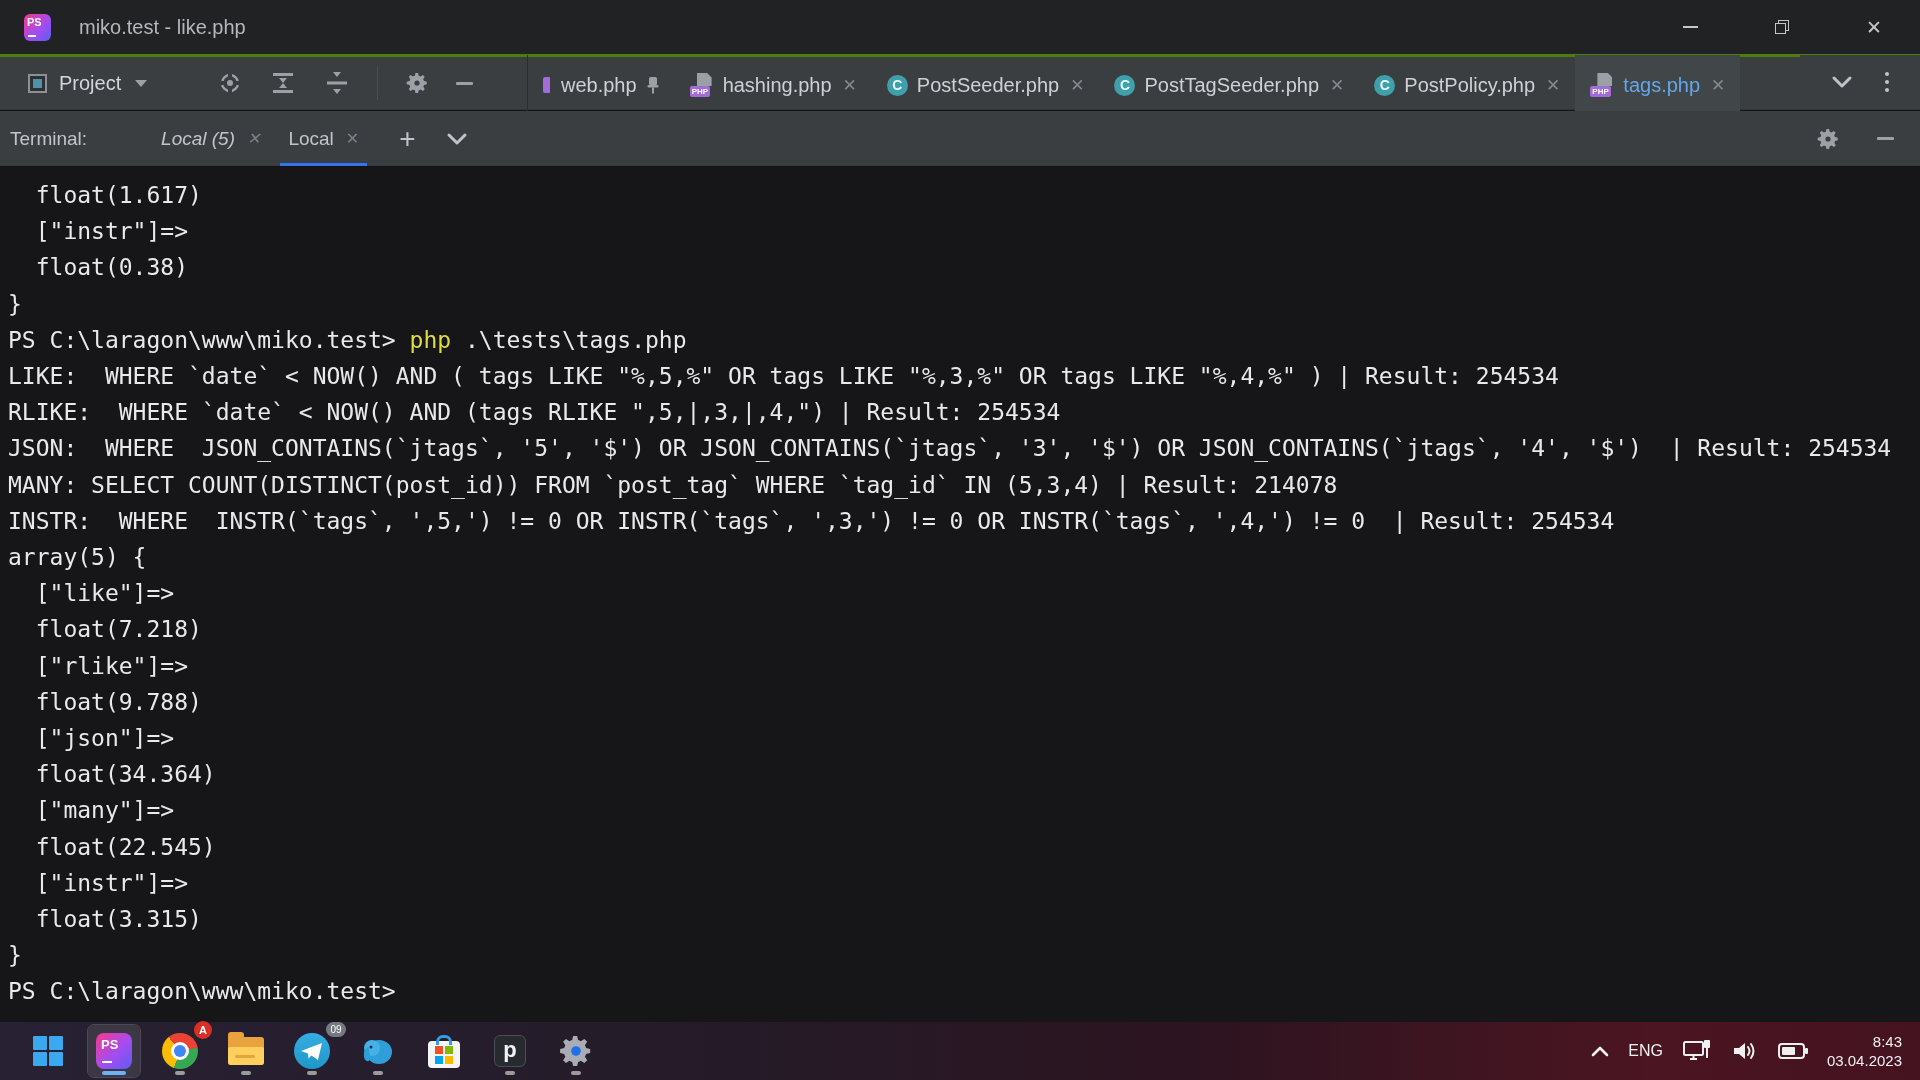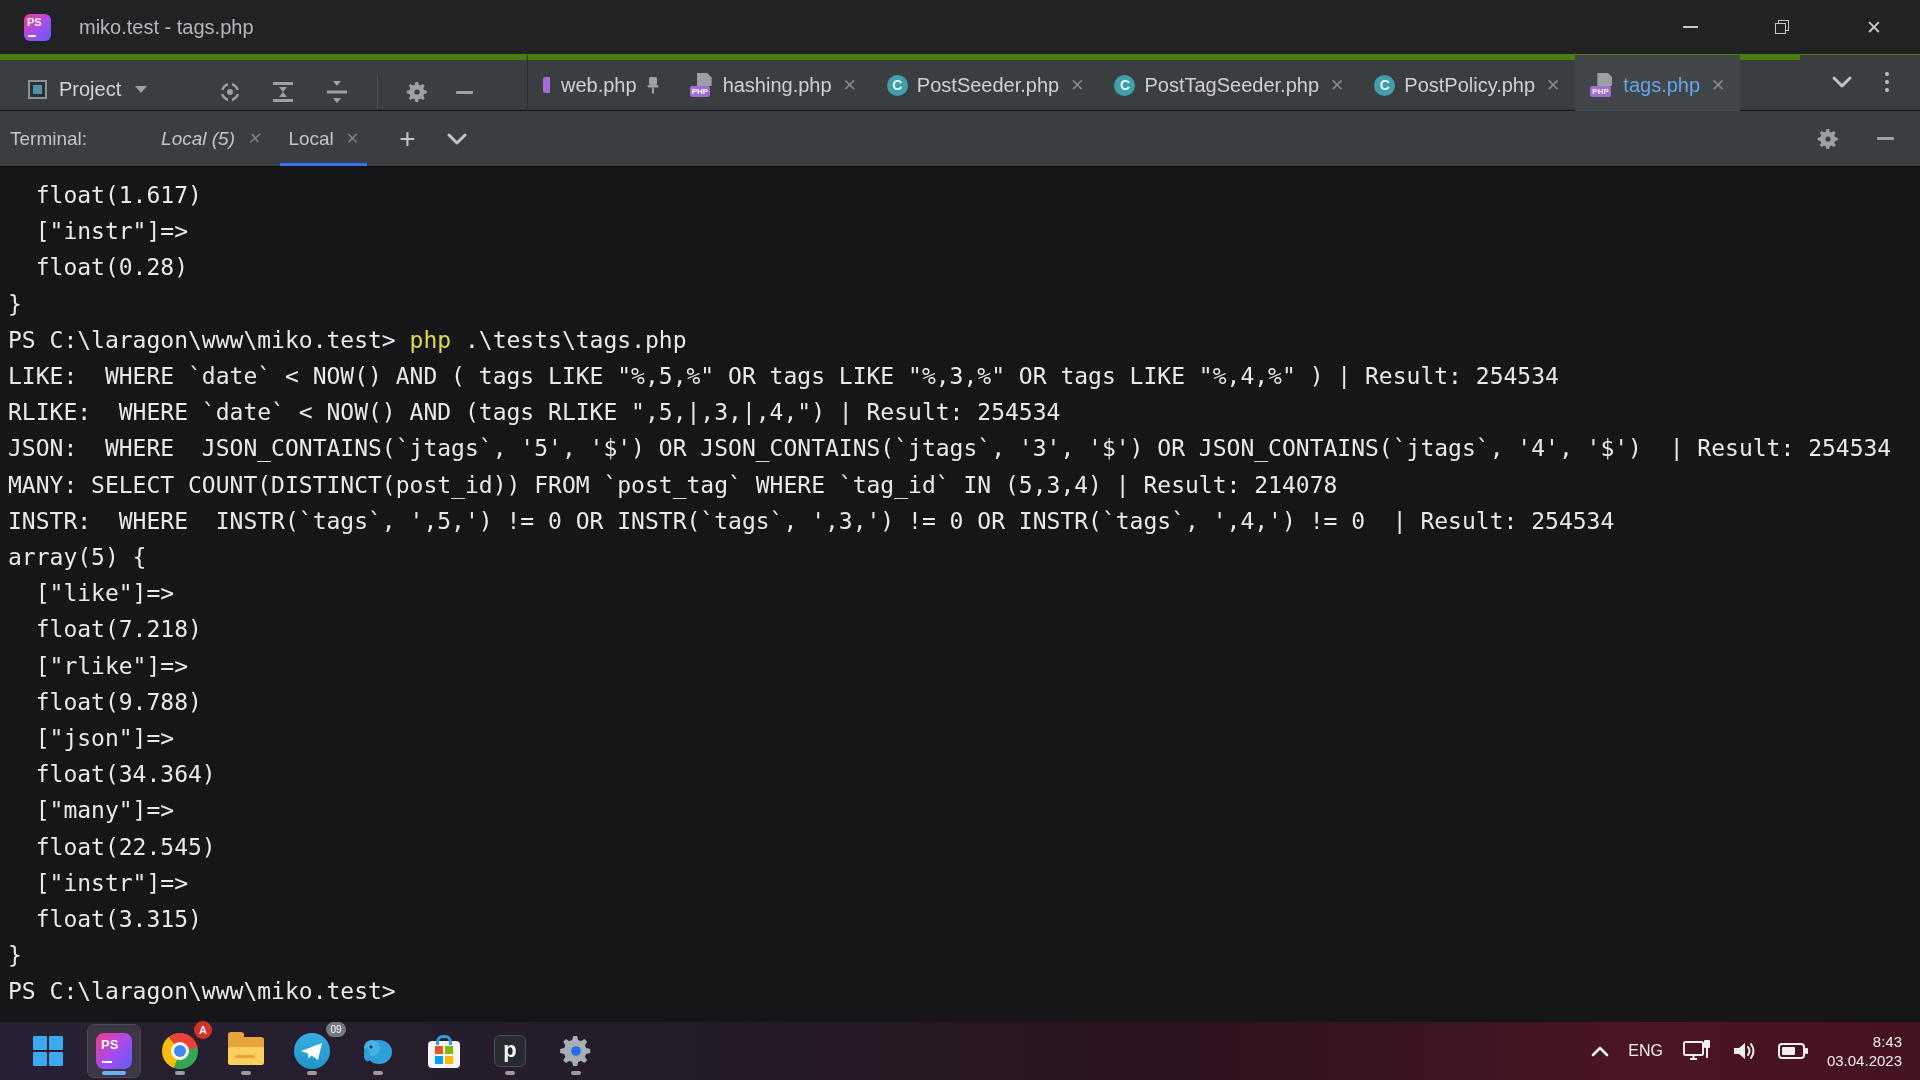--- a/index.html
+++ b/index.html
@@ -18,21 +18,21 @@
   .win-title { margin-left:28px; color:#b4b7bc; font-size:20px; }
   .win-controls { position:absolute; right:0; top:0; height:54px; display:flex; }
   .wc { width:92px; height:54px; display:flex; align-items:center; justify-content:center; color:#c3c6cb; font-size:19px; }
   .wc .minbar { width:15px; height:2px; background:#c3c6cb; }
   .restore { position:relative; width:14px; height:14px; }
   .restore .r1 { position:absolute; left:0; bottom:0; width:11px; height:11px; border:1.5px solid #c3c6cb; background:#212224; }
   .restore .r2 { position:absolute; right:0; top:0; width:11px; height:11px; border:1.5px solid #c3c6cb; }
 
   
   .row2 { position:absolute; left:0; top:54px; width:1920px; height:56px; background:#3b3e40;
-          border-top:6px solid #4d7c0f; border-bottom:1px solid #323537; display:flex; align-items:flex-end; }
+          border-top:3px solid #4d7c0f; border-bottom:1px solid #323537; display:flex; align-items:center; }
   .proj { display:flex; align-items:center; margin-left:28px; height:40px; }
   .proj-icon { width:19px; height:19px; border:2px solid #8d9094; background:#2e3133; padding:3px; }
   .proj-icon i { display:block; width:100%; height:100%; background:#4f91ab; }
   .proj-label { color:#d3d5da; font-size:20px; margin-left:12px; }
   .caret-down { width:0; height:0; margin-left:14px; border-left:6px solid transparent;
                 border-right:6px solid transparent; border-top:7px solid #9da0a6; }
   .tool-icons { display:flex; align-items:center; margin-left:70px; gap:26px; }
   .tool-icons svg { display:block; }
   .vsep { width:1px; height:34px; background:#4c4f52; }
   .minus-bar { width:17px; height:3px; background:#9da0a6; border-radius:1px; }
@@ -141,21 +141,21 @@
 </head>
 <body>
 
 <div class="app">
 
   <div class="titlebar">
     <div class="ps-logo">
       <span>PS</span>
         <i></i>
     </div>
-    <div class="win-title">miko.test - tags.php</div>
+    <div class="win-title">miko.test - like.php</div>
     <div class="win-controls">
       <div class="wc">
           <div class="minbar"></div>
         </div>
       <div class="wc">
         <div class="restore">
             <div class="r2"></div>
             <div class="r1"></div>
           </div>
       </div>
@@ -292,21 +292,21 @@
       </span>
       <span class="icon-btn">
           <span class="minus-bar"></span>
         </span>
     </div>
   </div>
 
   <div class="terminal">
       <div class="tline"><span>  float(1.617)</span></div>
       <div class="tline"><span>  ["instr"]=&gt;</span></div>
-      <div class="tline"><span>  float(0.28)</span></div>
+      <div class="tline"><span>  float(0.38)</span></div>
       <div class="tline"><span>}</span></div>
       <div class="tline"><span>PS C:\laragon\www\miko.test&gt; </span><span class="yellow">php</span><span> .\tests\tags.php</span></div>
       <div class="tline"><span>LIKE:  WHERE `date` &lt; NOW() AND ( tags LIKE "%,5,%" OR tags LIKE "%,3,%" OR tags LIKE "%,4,%" ) | Result: 254534</span></div>
       <div class="tline"><span>RLIKE:  WHERE `date` &lt; NOW() AND (tags RLIKE ",5,|,3,|,4,") | Result: 254534</span></div>
       <div class="tline"><span>JSON:  WHERE  JSON_CONTAINS(`jtags`, '5', '$') OR JSON_CONTAINS(`jtags`, '3', '$') OR JSON_CONTAINS(`jtags`, '4', '$')  | Result: 254534</span></div>
       <div class="tline"><span>MANY: SELECT COUNT(DISTINCT(post_id)) FROM `post_tag` WHERE `tag_id` IN (5,3,4) | Result: 214078</span></div>
       <div class="tline"><span>INSTR:  WHERE  INSTR(`tags`, ',5,') != 0 OR INSTR(`tags`, ',3,') != 0 OR INSTR(`tags`, ',4,') != 0  | Result: 254534</span></div>
       <div class="tline"><span>array(5) {</span></div>
       <div class="tline"><span>  ["like"]=&gt;</span></div>
       <div class="tline"><span>  float(7.218)</span></div>

